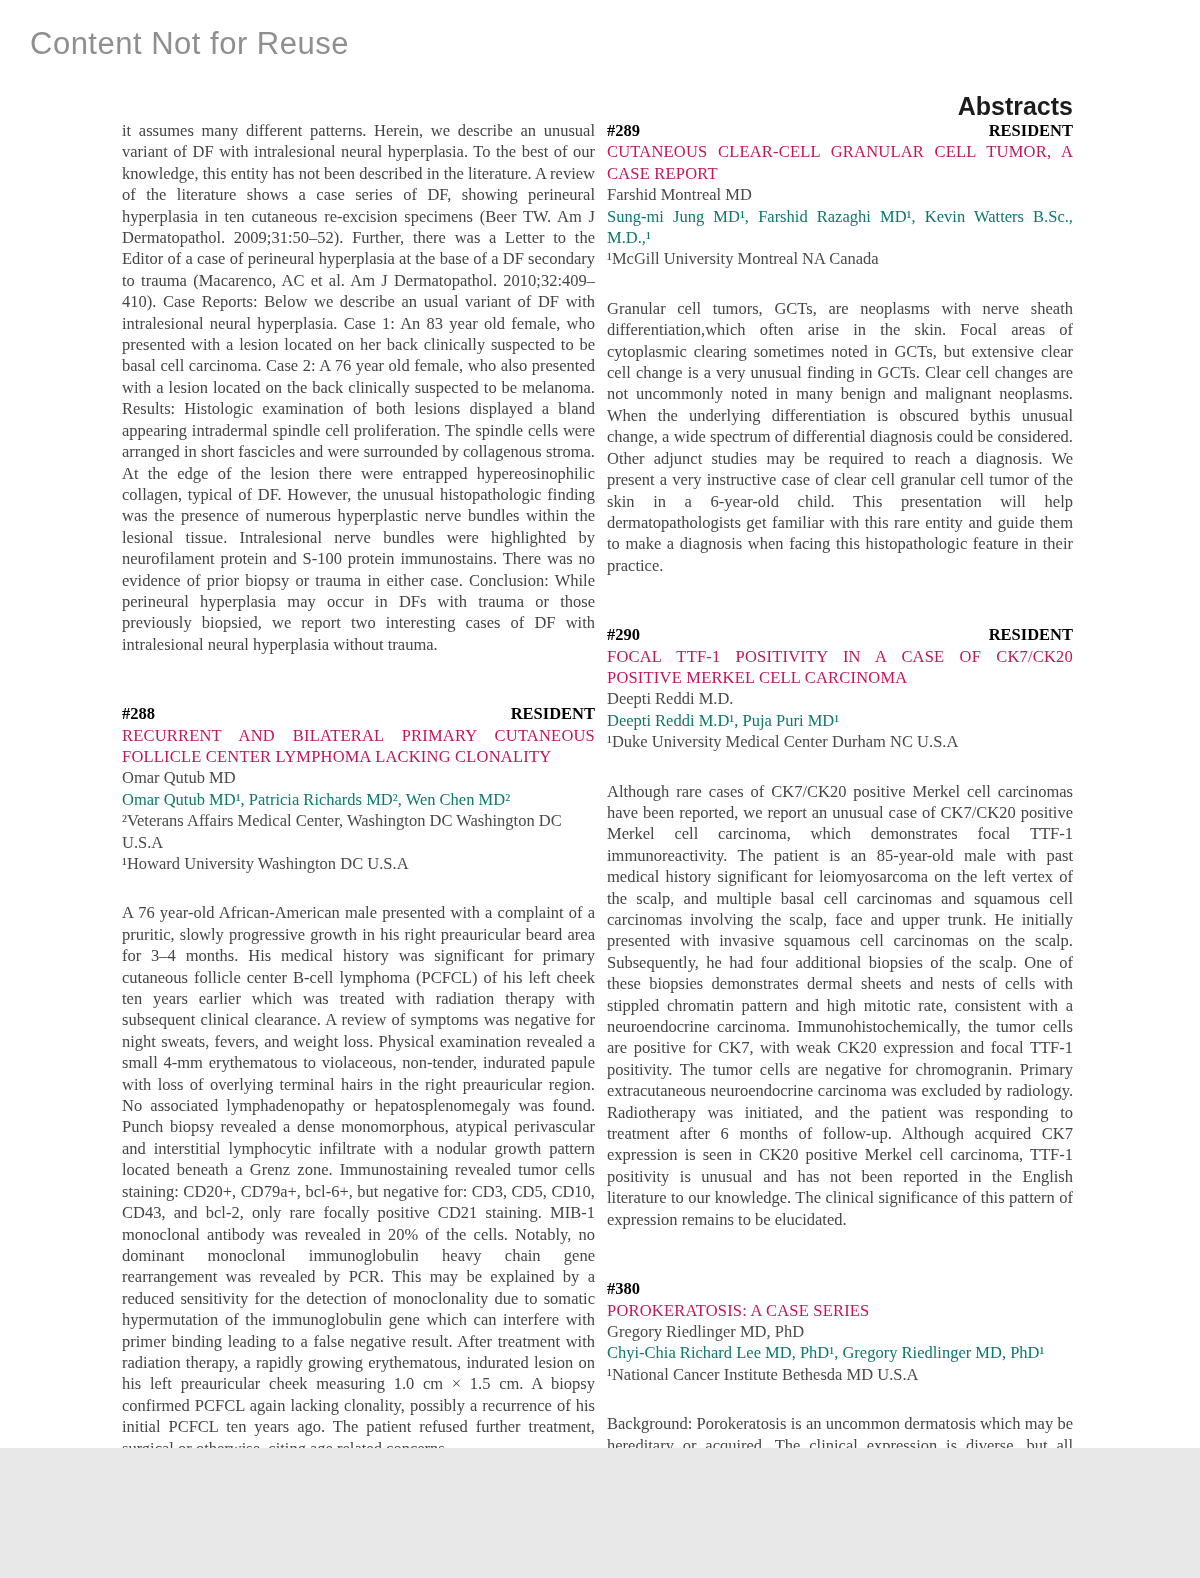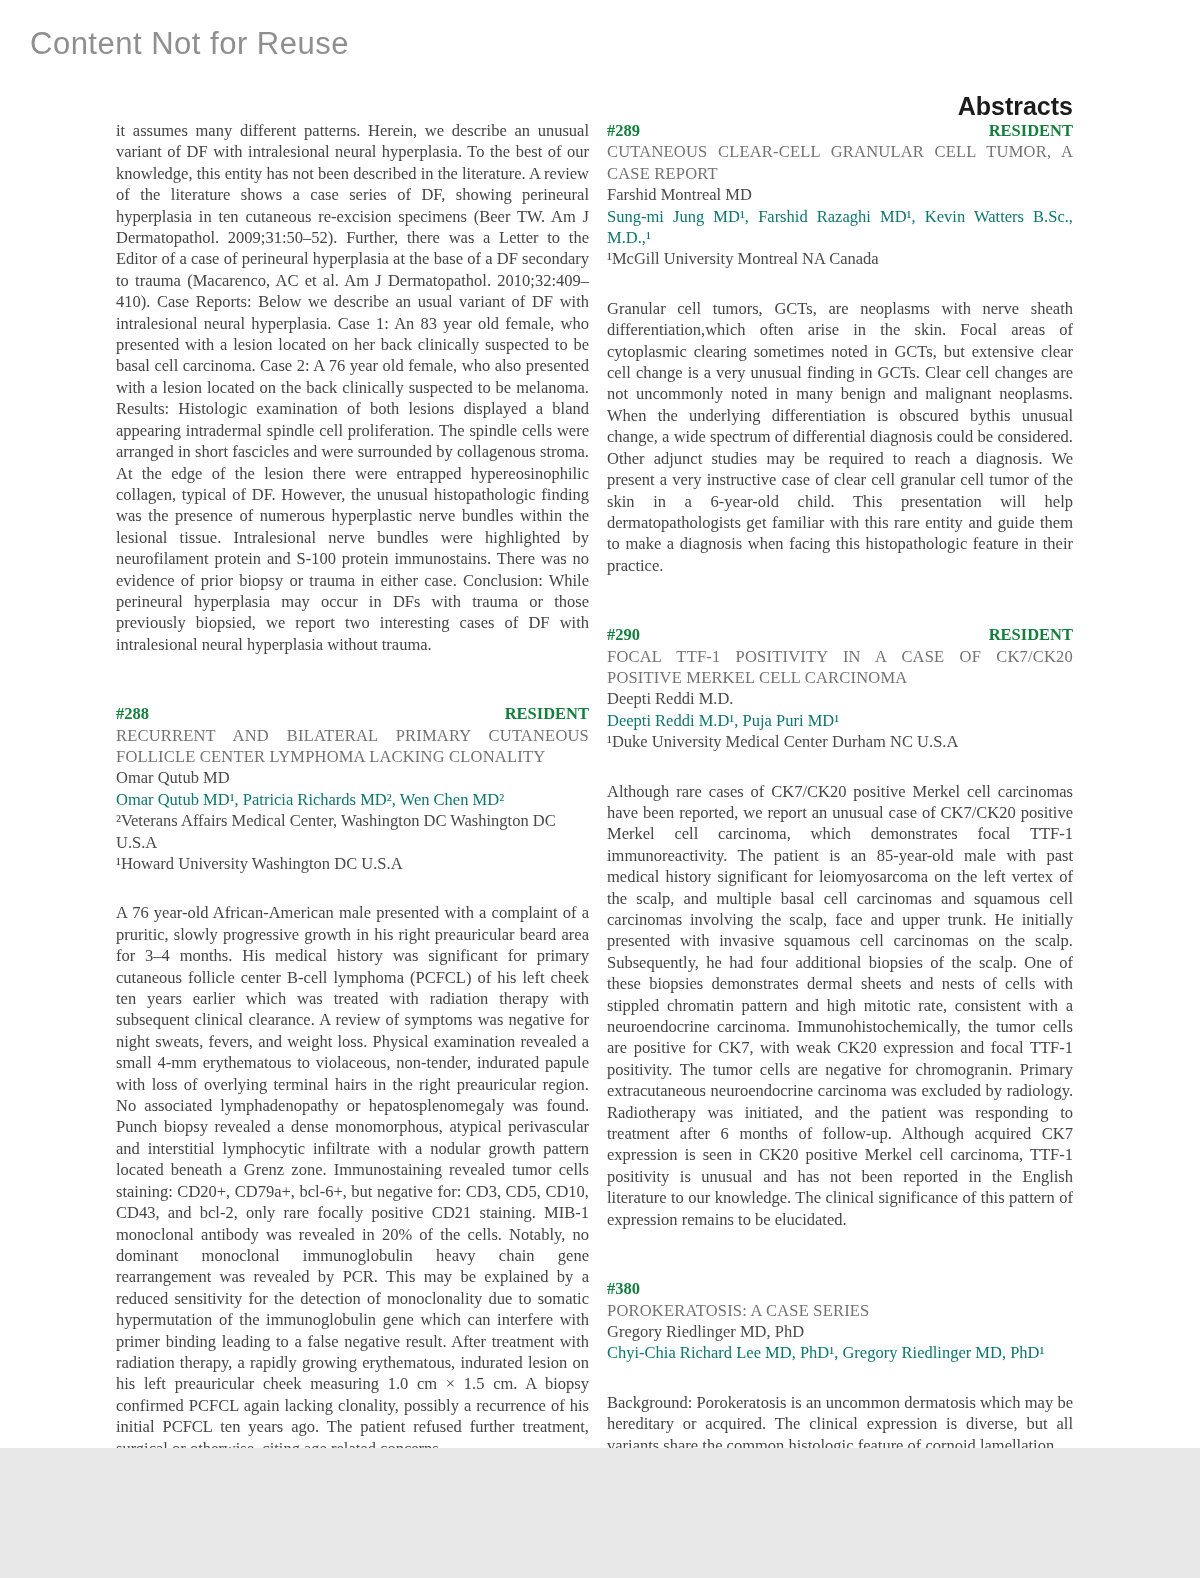--- a/index.html
+++ b/index.html
@@ -34,38 +34,38 @@
     font-weight: 700;
     color: #1c1c1c;
   }
   .col {
     position: absolute;
     top: 120px;
     font-size: 16.5px;
     line-height: 21.4px;
     color: #454545;
   }
-  .col-left  { left: 116px; width: 473px; }
+  .col-left  { left: 122px; width: 473px; }
   .col-right { left: 607px; width: 466px; }
   .continuation {
     text-align: justify;
     hyphens: auto;
     -webkit-hyphens: auto;
   }
   .abstract { margin-top: 48px; }
   .col > .abstract:first-child { margin-top: 0; }
   .abs-head {
     display: flex;
     justify-content: space-between;
     font-weight: 700;
-    color: #15803d;
+    color: #000000;
   }
   .abs-title {
     text-align: justify;
-    color: #737373;
+    color: #be185d;
     letter-spacing: 0.2px;
   }
   .abs-presenter, .abs-affil { color: #4a4a4a; }
   .abs-authors { text-align: justify; color: #0f766e; }
   .abs-body {
     margin-top: 28px;
     text-align: justify;
     hyphens: auto;
     -webkit-hyphens: auto;
   }
@@ -136,20 +136,21 @@
     </section>
 
     <section class="abstract">
       <div class="abs-head">
         <span class="abs-num">#380</span>
         <span class="abs-tag"></span>
       </div>
       <div class="abs-title">POROKERATOSIS: A CASE SERIES</div>
       <div class="abs-presenter">Gregory Riedlinger MD, PhD</div>
       <div class="abs-authors">Chyi-Chia Richard Lee MD, PhD¹, Gregory Riedlinger MD, PhD¹</div>
+      <div class="abs-affil">¹National Cancer Institute Bethesda MD U.S.A</div>
       <div class="abs-body">Background: Porokeratosis is an uncommon dermatosis which may be hereditary or acquired. The clinical expression is diverse, but all variants share the common histologic feature of cornoid lamellation.</div>
     </section>
 
   </div>
 
   <div class="page-number">155</div>
 
 </div>
 
 </body></html>

